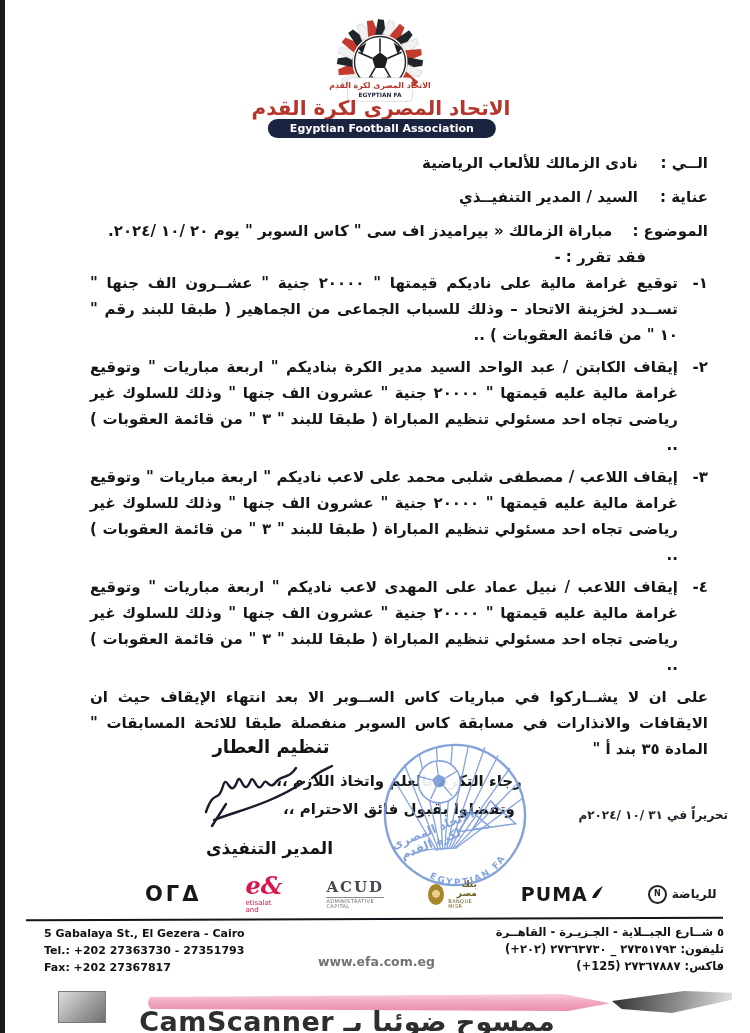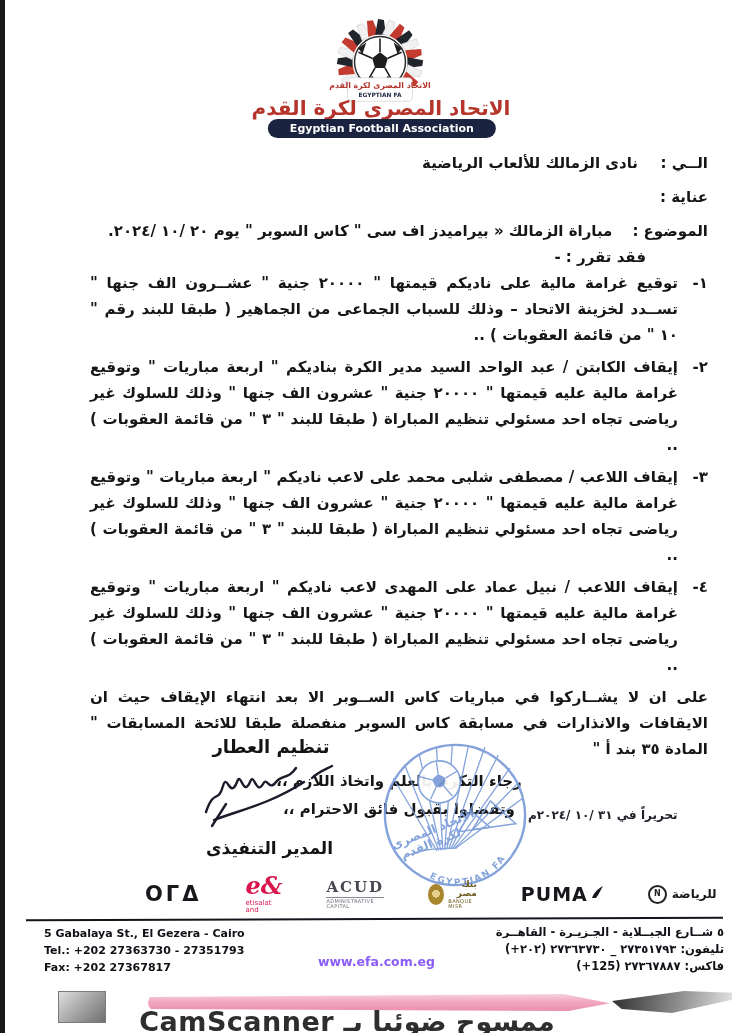--- a/index.html
+++ b/index.html
@@ -32,21 +32,21 @@
   .request-line{text-align:center;margin-top:6px;}
   .respect-line{text-align:center;margin-top:2px;}
 
   
   .signer-name{position:absolute;left:196px;top:736px;width:150px;text-align:center;
                font-size:18px;font-weight:bold;color:#141414;direction:rtl;}
   .signature-svg{position:absolute;left:192px;top:760px;}
   .signer-title{position:absolute;left:192px;top:838px;width:155px;text-align:center;
                font-size:17px;font-weight:bold;color:#141414;direction:rtl;}
   .stamp{position:absolute;left:366px;top:736px;opacity:.92;}
-  .date-line{position:absolute;right:22px;top:808px;width:200px;direction:rtl;text-align:left;
+  .date-line{position:absolute;right:22px;top:808px;width:200px;direction:rtl;text-align:right;
              font-size:12px;font-weight:bold;color:#21212b;}
 
   
   .sponsors{position:absolute;left:145px;top:872px;width:515px;height:44px;
             display:flex;align-items:center;justify-content:space-between;gap:44px;}
   .sp{display:flex;flex-direction:column;align-items:center;line-height:1;}
   .sp-ora{font-size:21px;font-weight:bold;color:#17181c;letter-spacing:3px;}
   .sp-eand .big{font-family:"DejaVu Serif","Liberation Serif",serif;font-style:italic;
             font-weight:bold;font-size:24px;color:#d9154c;}
   .sp-eand .sub{font-size:7px;color:#d9154c;margin-top:2px;}
@@ -64,21 +64,21 @@
   .sp-net{flex-direction:row;gap:5px;align-items:center;}
   .net-circle{width:15px;height:15px;border:2px solid #222;border-radius:50%;
               display:flex;align-items:center;justify-content:center;font-size:8px;font-weight:bold;color:#222;}
   .net-ar{font-size:12px;font-weight:bold;color:#17181c;direction:rtl;}
   .sp-united{background:#cf1f2f;color:#fff;font-size:11px;font-weight:bold;
              padding:3px 15px;border-radius:2px;direction:rtl;}
 
   
   .divider{position:absolute;left:26px;top:918px;width:697px;height:2px;background:#14141c;transform:rotate(-.2deg);}
   .foot-en{position:absolute;left:44px;top:925px;font-size:11px;font-weight:bold;color:#101016;line-height:17px;}
-  .foot-url{position:absolute;left:318px;top:954px;font-size:12.5px;font-weight:bold;color:#8b5cf6;}
+  .foot-url{position:absolute;left:318px;top:954px;font-size:12.5px;font-weight:bold;color:#737373;}
   .foot-ar{position:absolute;right:26px;top:924px;direction:rtl;text-align:right;
            font-size:11.5px;font-weight:bold;color:#101016;line-height:17px;}
 
   
   .art-square{position:absolute;left:58px;top:991px;width:46px;height:30px;
               background:linear-gradient(135deg,#dedede 0%,#9a9a9a 60%,#6f6f6f 100%);border:1px solid #7a7a7a;}
   .art-pink{position:absolute;left:148px;top:994px;width:462px;height:17px;opacity:.85;
             background:linear-gradient(180deg,#f6c9d6 0%,#ef9ab4 45%,#e77ba0 100%);
             border-radius:9px;clip-path:polygon(0 18%,90% 0,100% 55%,91% 100%,0 88%);}
   .art-swoosh{position:absolute;left:612px;top:991px;width:120px;height:22px;
@@ -138,20 +138,21 @@
   <div class="title-ar">الاتحاد المصرى لكرة القدم</div>
   <div class="title-banner">Egyptian Football Association</div>
 
   <div class="letter">
     <div class="addr-row">
       <span class="addr-label">الــي :</span>
       <span>نادى الزمالك للألعاب الرياضية</span>
     </div>
     <div class="addr-row">
       <span class="addr-label">عناية :</span>
+      <span>السيد / المدير التنفيــذي</span>
     </div>
     <div class="addr-row subject">
       <span class="addr-label">الموضوع :</span>
       <span>مباراة الزمالك « بيراميدز اف سى " كاس السوبر " يوم ٢٠ /١٠ /٢٠٢٤.</span>
     </div>
     <div class="decided">فقد تقرر : -</div>
 
     <div class="items">
       <div class="item">
         <span class="num">١-</span>

